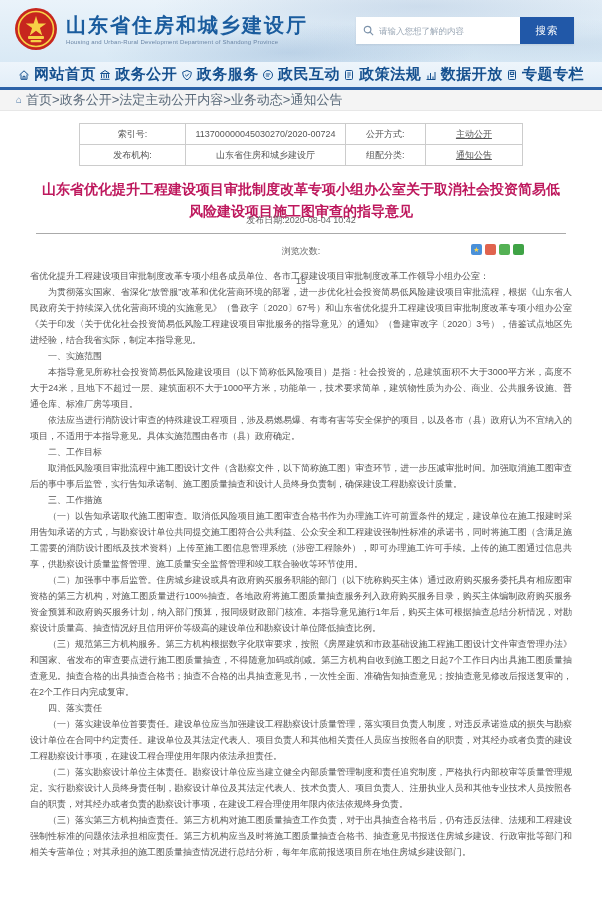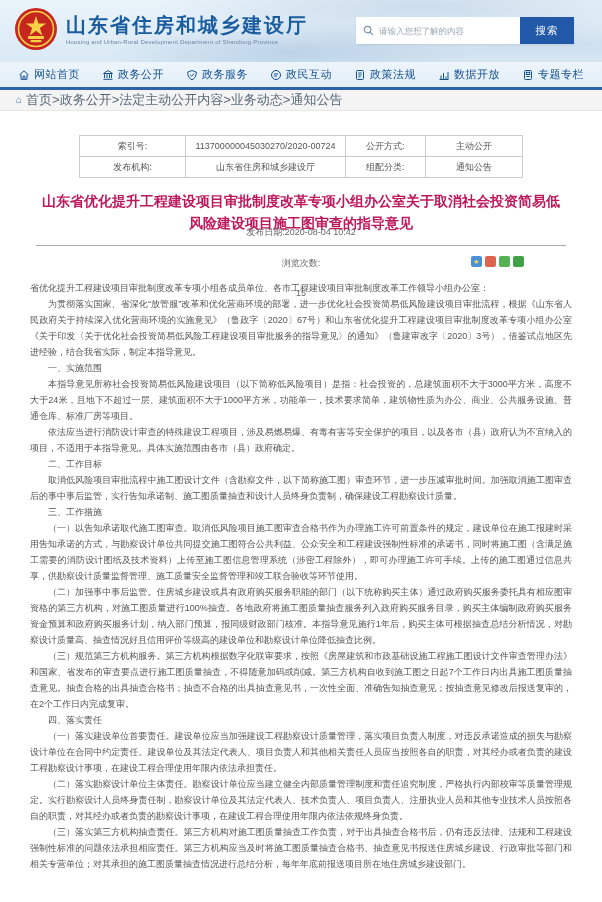--- a/index.html
+++ b/index.html
@@ -30,36 +30,36 @@
   .search-box input::placeholder { color:#9aa7b5; }
   .search-btn { width:54px; background:#2158a8; color:#fff; font-size:10.5px; border:none; cursor:pointer; letter-spacing:1px;}
   
   .main-nav {
     height:28px; display:flex; align-items:center; justify-content:space-between;
     padding:0 18px; border-bottom:3px solid #2b62a8;
     background:linear-gradient(#eef5fb, #e2eef8);
   }
   .nav-item { display:flex; align-items:center; gap:4px; cursor:pointer; }
   .nav-item svg { display:block; }
-  .nav-item .lbl { font-size:11px; font-weight:normal; color:#15508f; letter-spacing:.5px; }
+  .nav-item .lbl { font-size:15px; font-weight:bold; color:#15508f; letter-spacing:.5px; }
   
   .breadcrumb-bar {
     height:21px; background:#f4f4f4; border-bottom:1px solid #e7e7e7;
     display:flex; align-items:center; padding:0 16px; gap:4px;
   }
   .breadcrumb-bar .home-glyph { color:#4a77a8; font-size:10px; line-height:10px; }
   .breadcrumb-bar .crumb { font-size:13px; color:#5a6a7a; }
   
   .content { padding:12px 30px 0 30px; }
-  table.meta-table { width:82%; margin:12px auto; border-collapse:collapse; }
+  table.meta-table { width:82%; margin:0 auto; border-collapse:collapse; }
   table.meta-table td {
     border:1px solid #ccc; height:21px; text-align:center;
     font-size:9px; color:#555; padding:0 4px;
   }
-  td.c-label1{width:24%;} td.c-value1{width:36%;} td.c-label2{width:18%;} td.c-value2{width:22%;}
+  td.c-label1{width:24%;} td.c-value1{width:36%;} td.c-label2{width:18%;} td.c-value2{width:22%;text-decoration:underline;}
   .doc-title {
     margin:12px auto 0 auto; max-width:530px; text-align:center;
     font-size:14px; font-weight:bold; color:#be185d; line-height:22px;
   }
   .title-divider { border:none; border-top:1px solid #aaa; margin:11px 6px 0 6px; }
   .meta-line { position:relative; margin-top:8px; height:16px; display:flex; justify-content:center;
     align-items:center; gap:18px; font-size:9px; color:#666;flex-direction:column; }
   .share-icons { position:absolute; right:48px; top:2px; display:flex; gap:3px; }
   .share-sq { width:11px; height:11px; border-radius:2px; display:flex; align-items:center;
     justify-content:center; font-size:7px; color:#ffd84d; cursor:pointer; line-height:1;}

